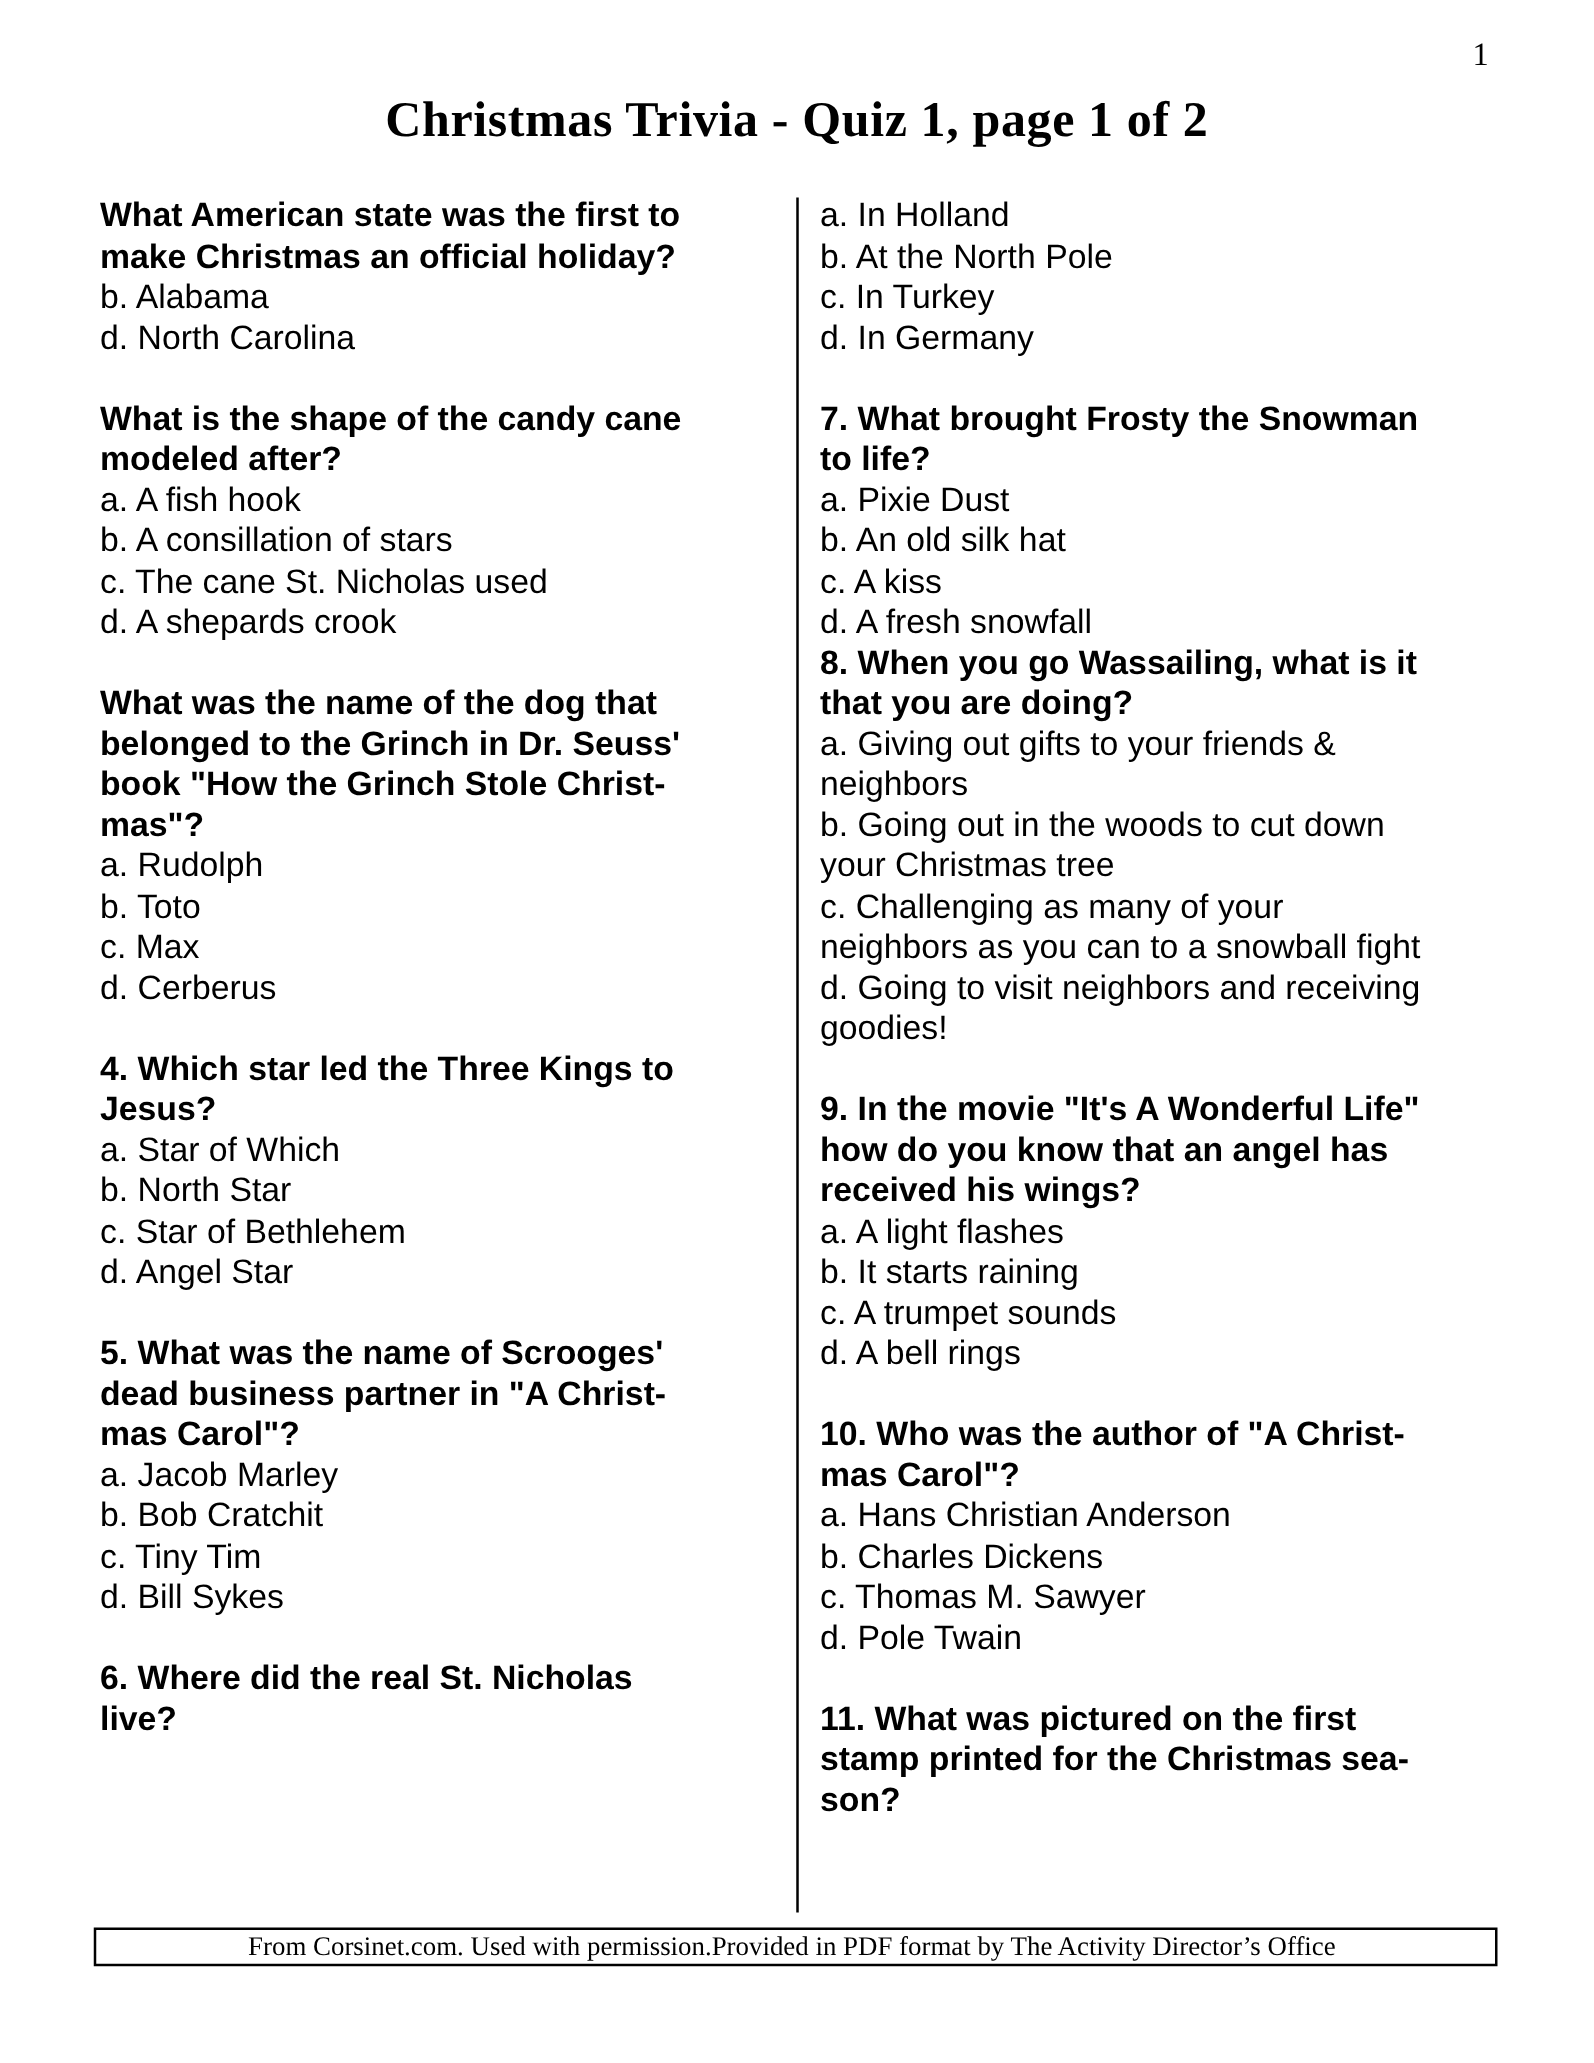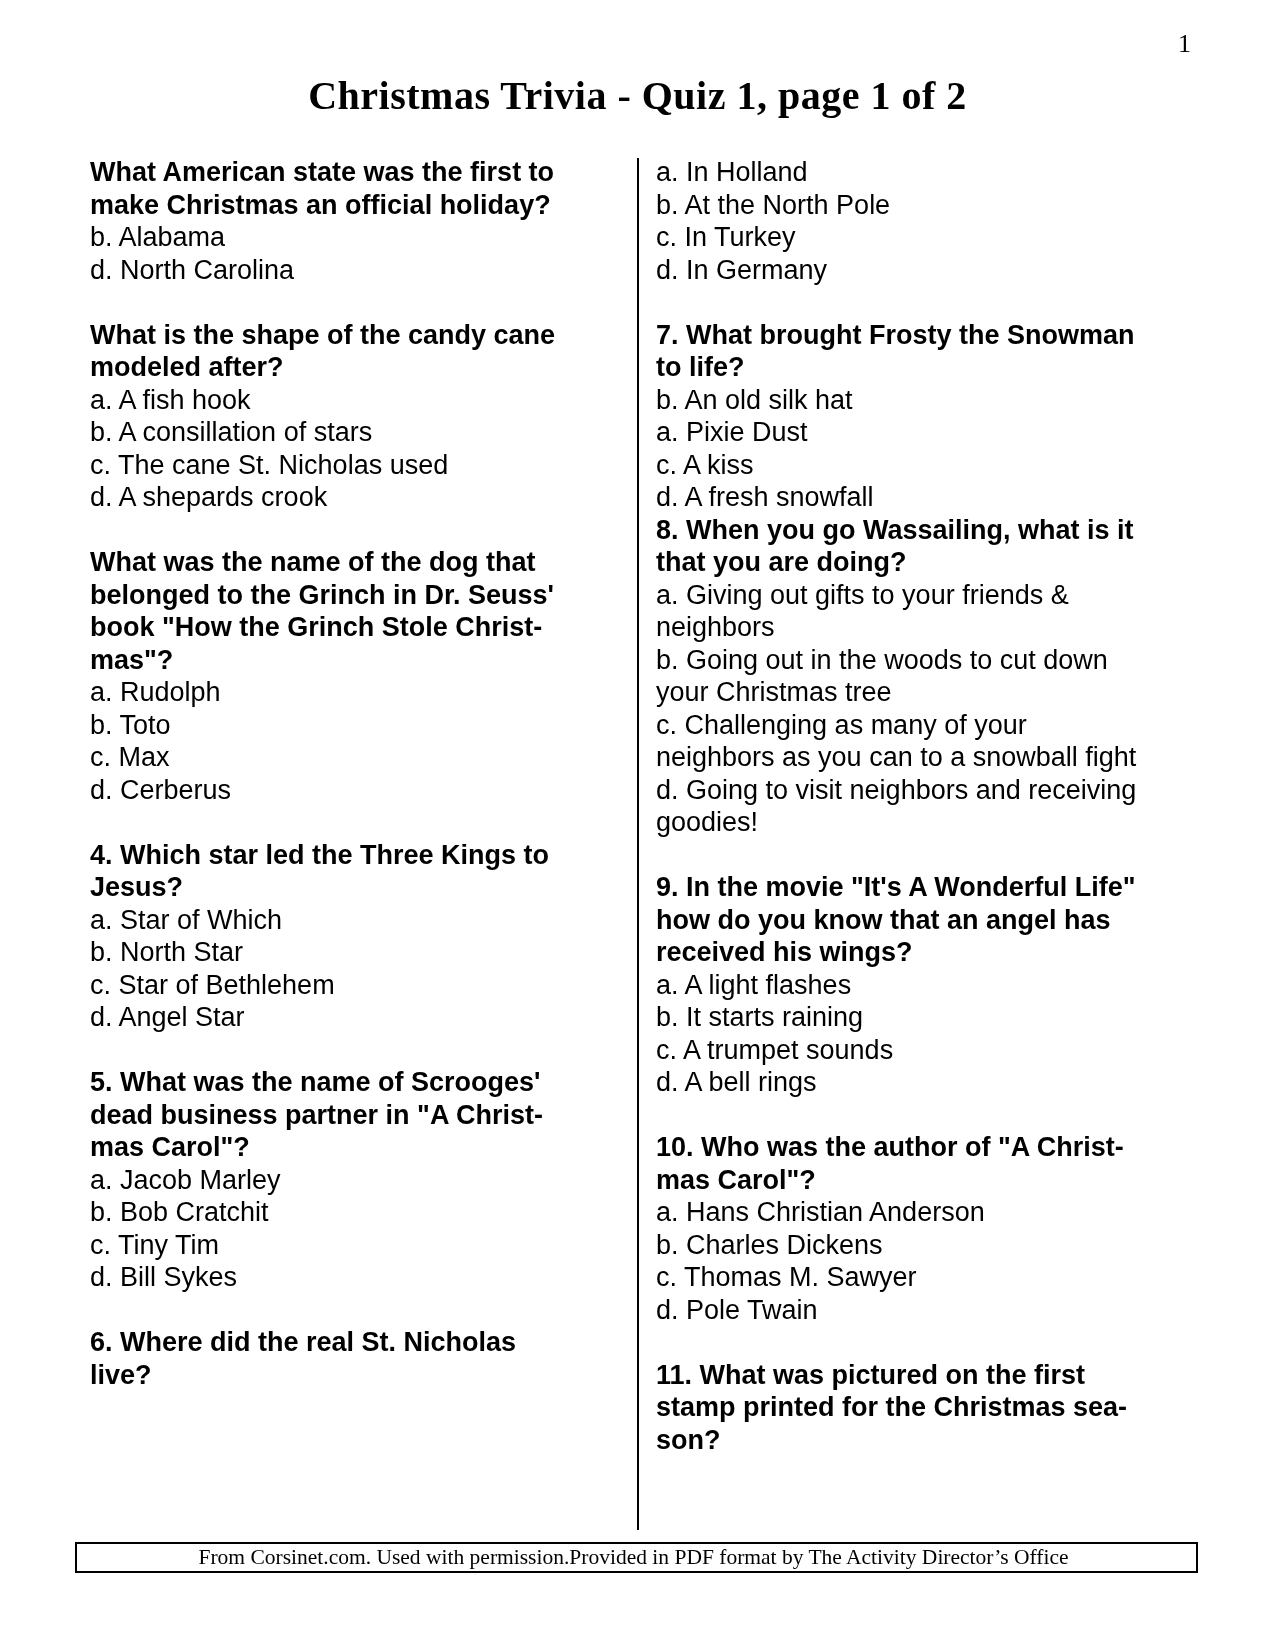--- a/index.html
+++ b/index.html
@@ -18,21 +18,21 @@
     position: absolute; top: 74px; left: 0; width: 1275px;
     text-align: center;
     font-family: "Liberation Serif", serif;
     font-weight: bold; font-size: 43px; line-height: 1.12;
     letter-spacing: 0.5px;
   }
   .quiz-column {
     position: absolute; top: 156px;
     font-size: 27px; line-height: 32.5px;
   }
-  .quiz-column.left  { left: 90px;  width: 535px; }
+  .quiz-column.left  { left: 80px;  width: 535px; }
   .quiz-column.right { left: 656px; width: 540px; }
   .block + .block { margin-top: 32.5px; }
   .block.tight { margin-top: 0; }
   .question { font-weight: bold; white-space: pre-line; }
   .answer-line { white-space: pre-line; }
   .column-divider {
     position: absolute; left: 637px; top: 158px;
     width: 2px; height: 1372px; background: #000000;
   }
   .footer-bar {
@@ -125,22 +125,22 @@
         <div class="answer-line">b. At the North Pole</div>
         <div class="answer-line">c. In Turkey</div>
         <div class="answer-line">d. In Germany</div>
       </div>
   </div>
 
   <div class="block">
     <div class="question">7. What brought Frosty the Snowman
 to life?</div>
     <div class="answers">
+        <div class="answer-line">a. Pixie Dust</div>
         <div class="answer-line">b. An old silk hat</div>
-        <div class="answer-line">a. Pixie Dust</div>
         <div class="answer-line">c. A kiss</div>
         <div class="answer-line">d. A fresh snowfall</div>
       </div>
   </div>
 
   <div class="block tight">
     <div class="question">8. When you go Wassailing, what is it
 that you are doing?</div>
     <div class="answers">
         <div class="answer-line">a. Giving out gifts to your friends &amp;

